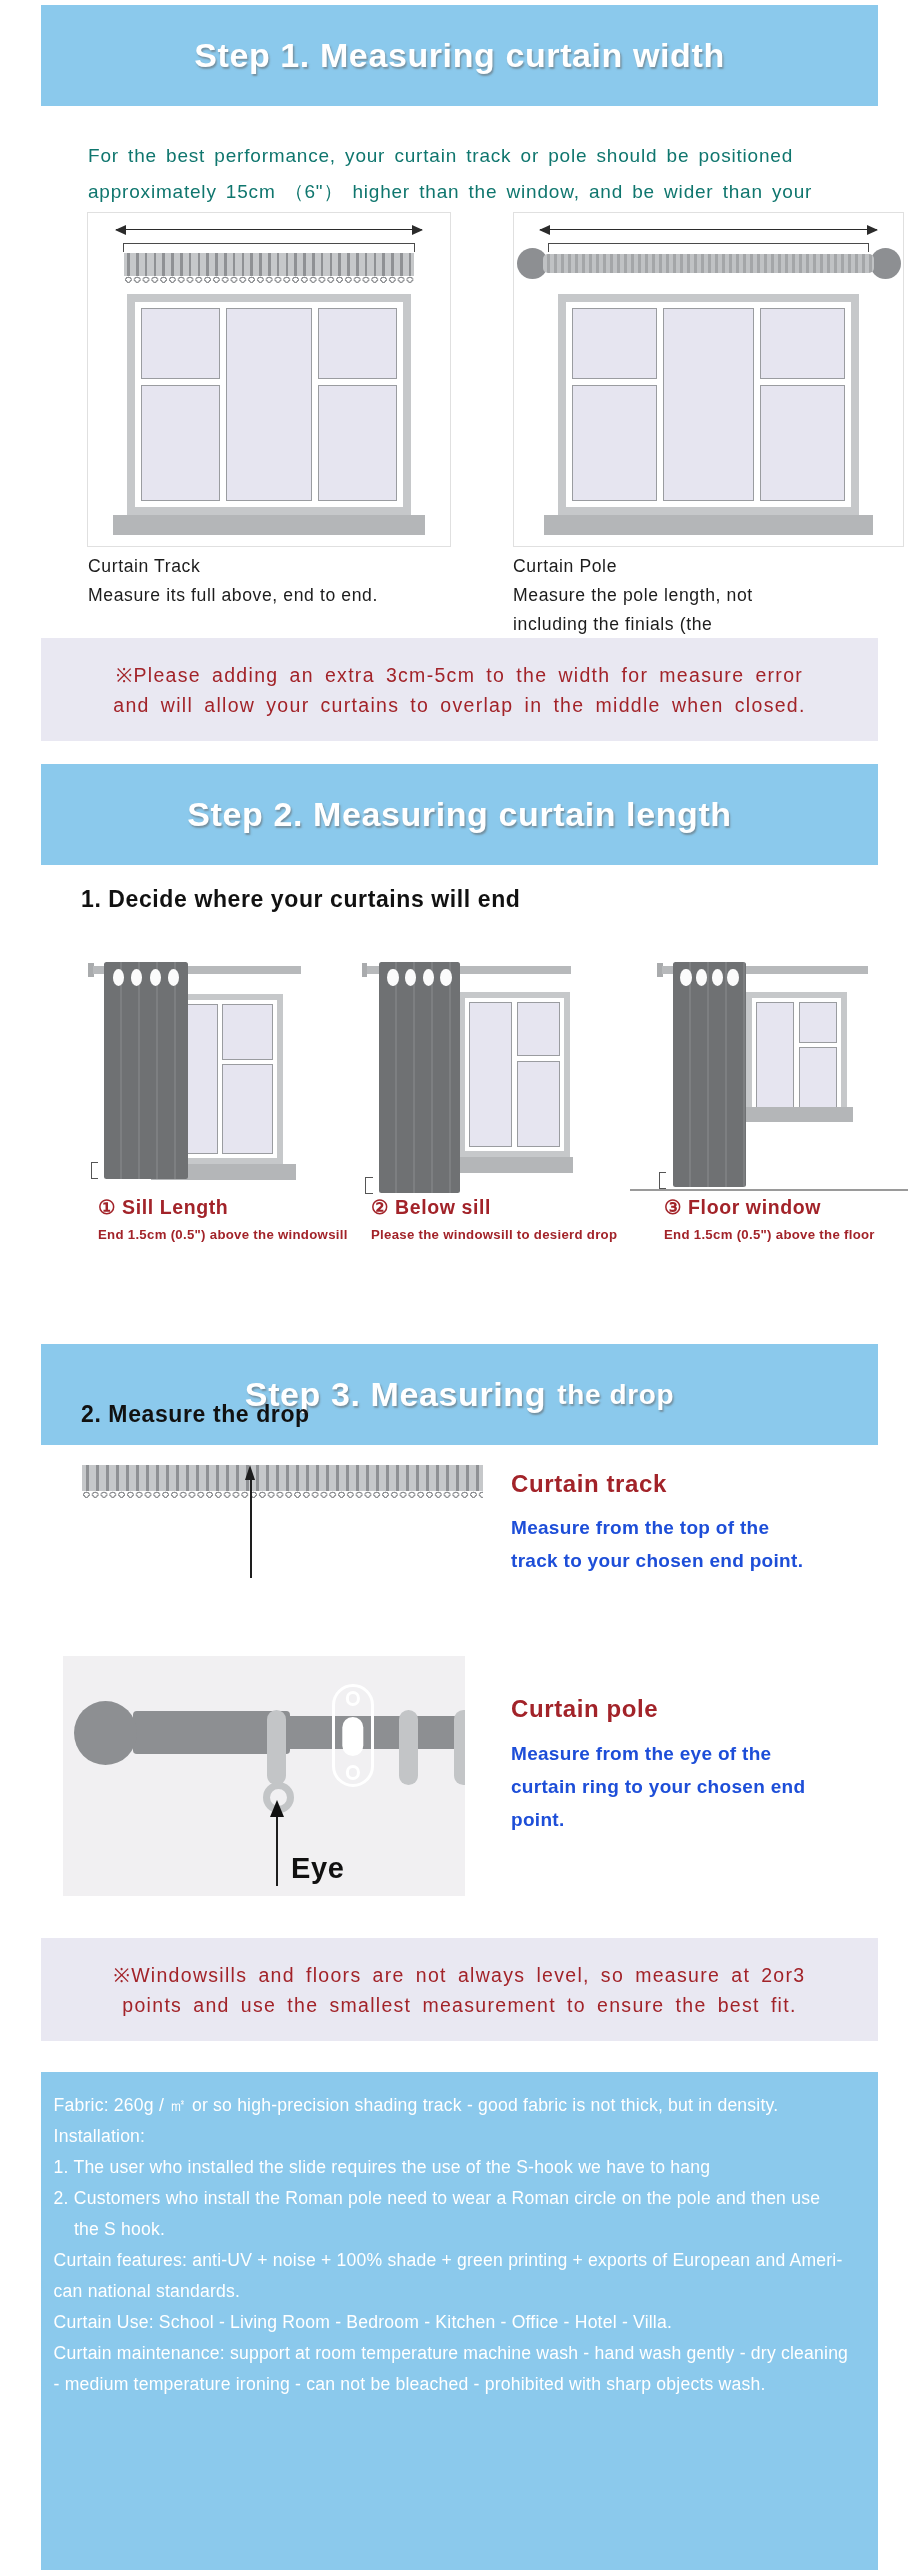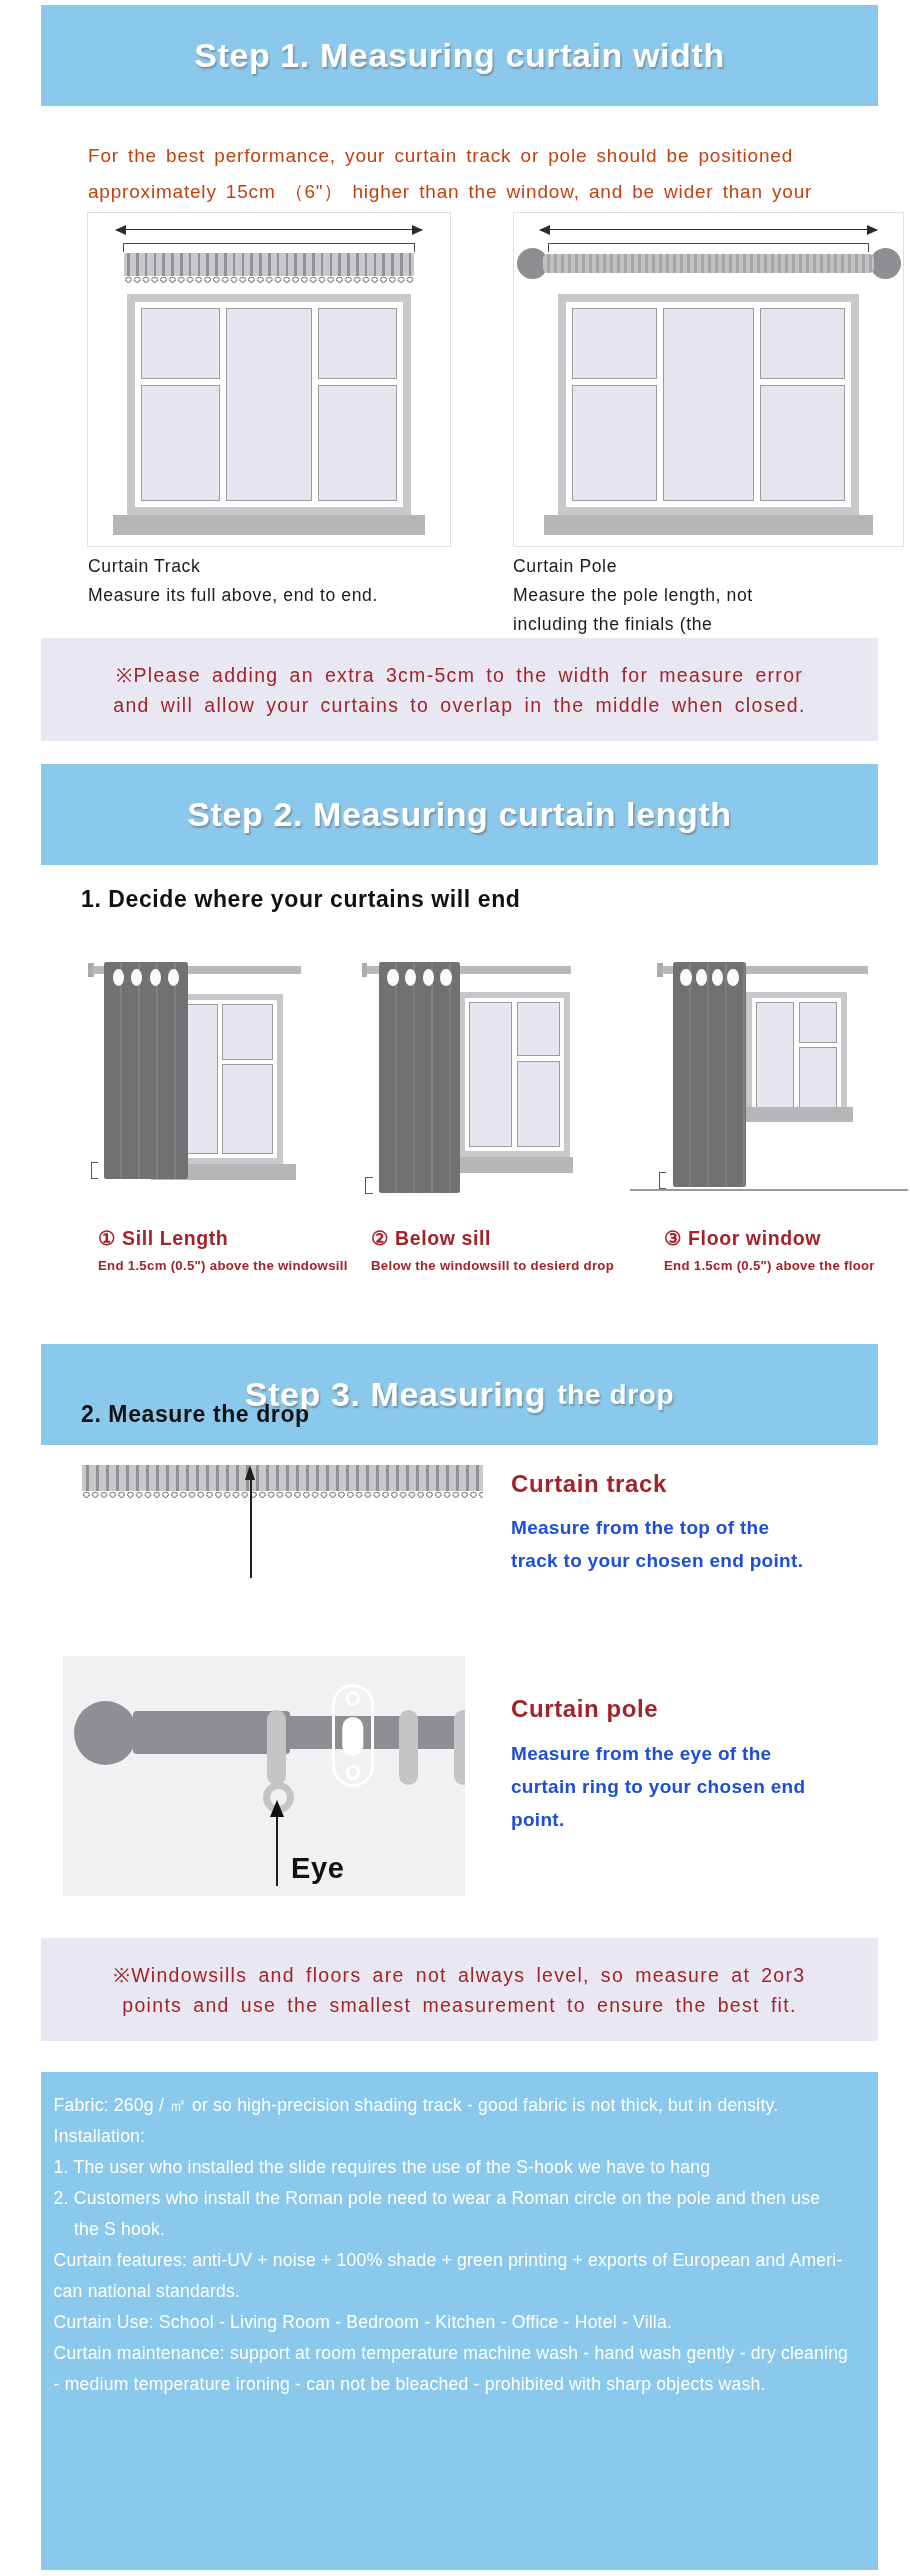--- a/index.html
+++ b/index.html
@@ -5,21 +5,21 @@
   html,body{margin:0;padding:0;background:#fff;font-family:"Liberation Sans",sans-serif;}
   .page{position:relative;width:910px;height:2576px;background:#fff;overflow:hidden;}
 
   
   .band{position:absolute;left:41px;width:837px;height:101px;background:#8BC9EC;color:#fff;
         display:flex;align-items:center;justify-content:center;font-weight:bold;font-size:34px;
         letter-spacing:0.6px;text-shadow:1.3px 1.9px 1.9px rgba(96,96,96,.55);white-space:nowrap;}
   #band1{top:5px;} #band2{top:764px;} #band3{top:1344px;text-align:center;}
   .band .sub{font-size:28px;margin-left:11.3px;font-weight:bold;}
 
-  .intro{position:absolute;left:88px;top:138px;width:792px;font-size:19px;color:#c2410c;
+  .intro{position:absolute;left:88px;top:138px;width:792px;font-size:19px;color:#0f766e;
          line-height:36px;letter-spacing:0.8px;word-spacing:3.1px;}
 
   
   .panel{position:absolute;top:212px;height:335px;background:#fff;border:0.6px solid #e0e0e0;box-sizing:border-box;}
   #panelL{left:87px;width:364px;} #panelR{left:513px;width:391px;}
 
   .arrowline{position:absolute;height:0;border-top:1.9px solid #2b2b2b;}
   .arrowline:before,.arrowline:after{content:"";position:absolute;width:0;height:0;top:-5.7px;
       border-top:5px solid transparent;border-bottom:5px solid transparent;}
   .arrowline:before{left:-1.3px;border-right:11.3px solid #2b2b2b;}
@@ -60,21 +60,21 @@
   .rodtab{position:absolute;width:5.7px;height:14px;background:#a9abad;}
   .window2{position:absolute;background:#c6c8ca;padding:5.7px;box-sizing:border-box;}
   .winInner2{width:100%;height:100%;background:#fff;display:flex;gap:4.4px;padding:4.4px;box-sizing:border-box;}
   .colB{flex:1;display:flex;flex-direction:column;gap:4.4px;}
   .curtain{position:absolute;border-radius:2.5px;
            background:repeating-linear-gradient(90deg,#6f7173 0 16.4px,#7d7f81 16.4px 18px);}
   .grommets{position:absolute;top:4.4px;left:5px;right:5px;height:21.4px;display:flex;justify-content:space-around;align-items:center;}
   .grommets span{width:11.3px;height:17px;background:#fbfbfb;border-radius:50%;}
   .bmark{position:absolute;width:6.3px;height:15px;border-left:1.9px solid #555;border-top:1.9px solid #555;border-bottom:1.9px solid #555;}
   .floorline{position:absolute;height:1.9px;background:#9a9a9a;}
-  .cap2{position:absolute;color:#A22329;font-weight:bold;white-space:nowrap;margin-top:31px;}
+  .cap2{position:absolute;color:#A22329;font-weight:bold;white-space:nowrap;}
   .cap2 .t{font-size:19.5px;letter-spacing:0.6px;}
   .cap2 .d{font-size:13.2px;margin-top:7.5px;letter-spacing:0.3px;}
 
   
   .track3{position:absolute;left:82px;top:1465px;width:401px;height:26.4px;
           background:repeating-linear-gradient(90deg,#c6c8ca 0 3.8px,#8f9194 3.8px 7px,#c6c8ca 7px 10px);}
   #dots3{left:82px;top:1491px;width:401px;}
   .arrowup{position:absolute;width:1.9px;background:#1e1e1e;}
   .arrowup:before{content:"";position:absolute;top:-14px;left:-5px;width:0;height:0;
         border-left:5.7px solid transparent;border-right:5.7px solid transparent;border-bottom:15px solid #1e1e1e;}
@@ -233,21 +233,21 @@
       <div class="grommets">
           <span></span>
           <span></span>
           <span></span>
           <span></span>
         </div>
     </div>
     <div class="bmark" style="left:16.4px;top:221px;"></div>
     <div class="cap2" style="left:22px;top:240px;">
       <div class="t">② Below sill</div>
-      <div class="d">Below the windowsill to desierd drop</div>
+      <div class="d">Please the windowsill to desierd drop</div>
     </div>
   </div>
 
   <div class="mini" id="mini3">
     <div class="rodtab" style="left:28px;top:7px;"></div>
     <div class="rod2" style="left:33px;top:10px;width:206px;"></div>
     <div class="window2" style="left:117px;top:36px;width:101px;height:128px;">
       <div class="winInner2">
         <div class="colB">
           <div class="pane big"></div>

